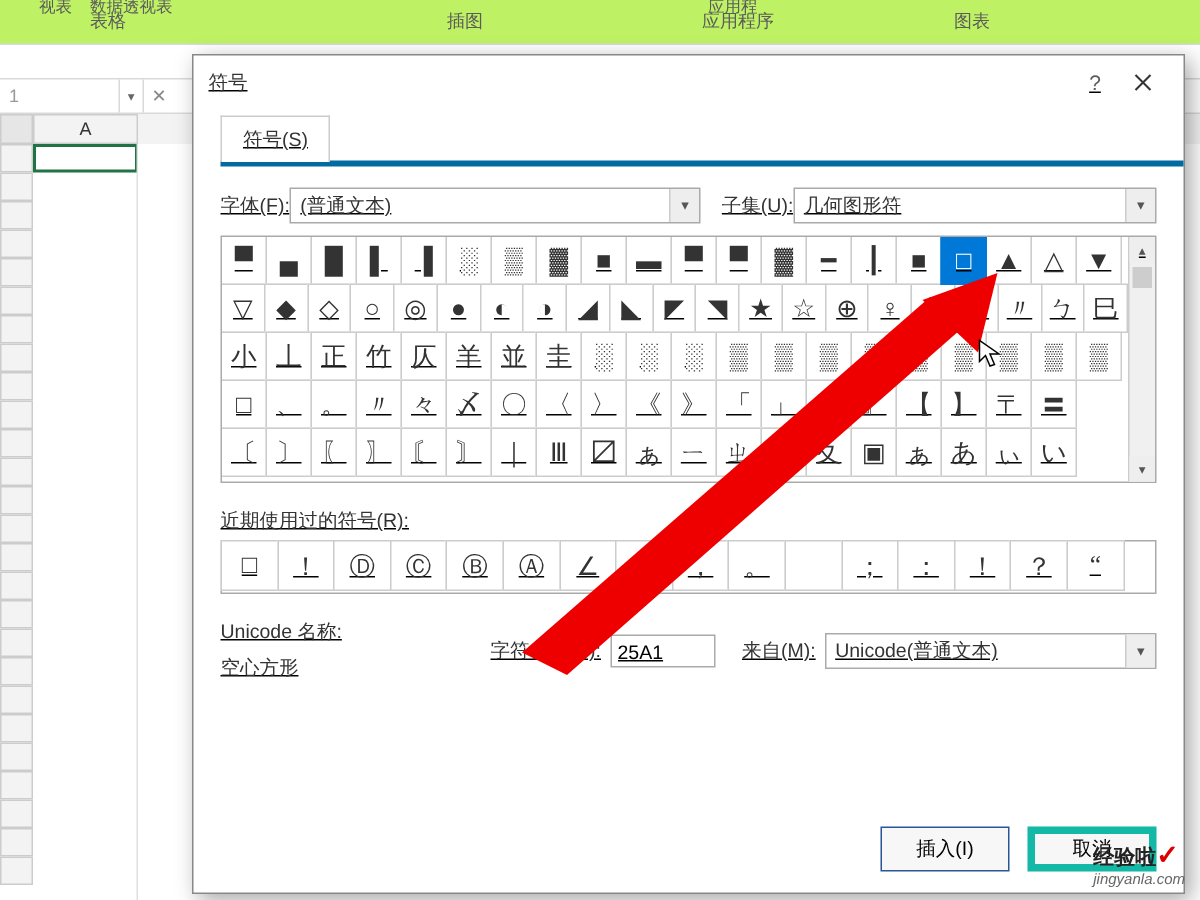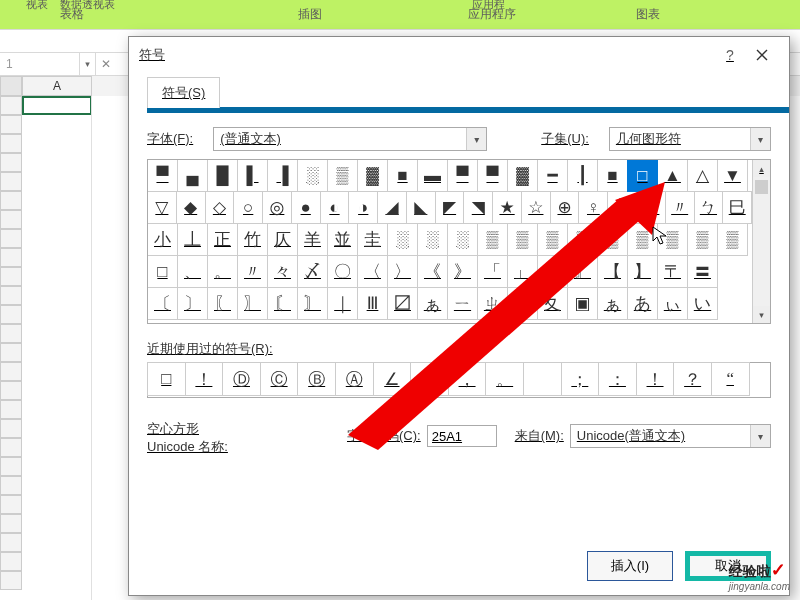--- a/index.html
+++ b/index.html
@@ -21,26 +21,26 @@
 .grid .rowhdr { width:22px; height:19px; border:1px solid #ccc; background:#f3f3f3; font-size:11px; color:#333; display:flex; align-items:center; justify-content:center; }
 .selcell { position:absolute; border:2px solid #217346; }
 
 
 .dialog { position:absolute; left:128px; top:36px; width:662px; height:560px; background:#fff; border:1px solid #888; box-shadow: 4px 4px 14px rgba(0,0,0,0.35); text-decoration: underline; }
 .titlebar { height:36px; display:flex; align-items:center; padding:0 10px; font-size:13px; color:#333; }
 .titlebar .spacer { flex:1; }
 .titlebar .help { width:30px; text-align:center; color:#5c5c5c; font-size:14px; }
 .titlebar .close { width:34px; height:30px; display:flex; align-items:center; justify-content:center; font-size:15px; color:#333; }
 
-.tabs { display:flex; gap:12px; margin:4px 0 0 18px; font-size:13px; border-bottom:6px solid #0369a1; }
+.tabs { display:flex; gap:12px; margin:4px 0 0 18px; font-size:13px; border-bottom:4px solid #0369a1; }
 .tab { padding:6px 14px; color:#333; border:1px solid transparent; border-bottom:none; margin-bottom:-1px; }
 .tab.active { border-color:#ccc; background:#fff; }
 
 .body { padding: 14px 18px 0 18px; font-size:13px; color:#333; }
-.row { display:flex; align-items:center; gap:20px; margin-bottom:8px; }
+.row { display:flex; align-items:center; gap:0; margin-bottom:8px; }
 .label { white-space:nowrap; }
 .select { flex:1; height:24px; border:1px solid #aaa; padding:0 6px; font-size:13px; display:flex; align-items:center; position:relative; background:#fff; }
 .select .caret { position:absolute; right:0; top:0; width:20px; height:22px; background:#eee; border-left:1px solid #ccc; display:flex; align-items:center; justify-content:center; color:#555; font-size:10px; }
 .input-small { width:70px; height:22px; border:1px solid #aaa; padding:0 4px; font-size:13px; }
 
 .grid-wrap { position:relative; border:1px solid #aaa; height:165px; display:flex; }
 .symgrid { flex:1; display:flex; flex-direction:column; overflow:hidden; }
 .symrow { display:flex; }
 .symcell { width:31px; height:33px; border:1px solid #ccc; margin:-1px 0 0 -1px; display:flex; align-items:center; justify-content:center; font-size:17px; font-family: "Arial Unicode MS","MS Gothic","SimSun",serif; background:#fff; }
 .symcell.sel { background:#0078d7; color:#fff; border:2px solid #0078d7; z-index:5; position:relative; }
@@ -298,22 +298,22 @@
         <div class="symcell">；</div>
         <div class="symcell">：</div>
         <div class="symcell">！</div>
         <div class="symcell">？</div>
         <div class="symcell">“</div>
       </div>
 
     <div style="height:16px;"></div>
     <div class="row" style="align-items:flex-start;">
       <div style="flex:0 0 180px;">
+        <div>Unicode 名称:</div>
         <div style="margin-top:6px;">空心方形</div>
-        <div>Unicode 名称:</div>
       </div>
       <div style="flex:1; display:flex; align-items:center; gap:6px; margin-top:10px;">
         <span class="label">字符代码(C):</span>
         <input class="input-small" value="25A1" style="">
         <span style="width:6px;"></span>
         <span class="label">来自(M):</span>
         <div class="select" style="flex:1;">
           <span>Unicode(普通文本)</span>
           <span class="caret">▾</span>
         </div>

